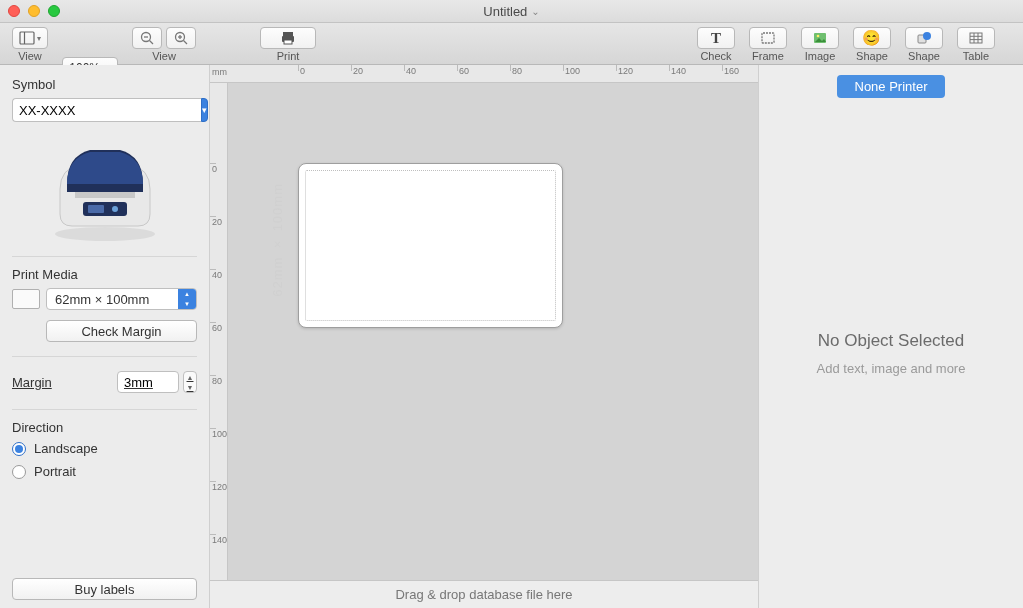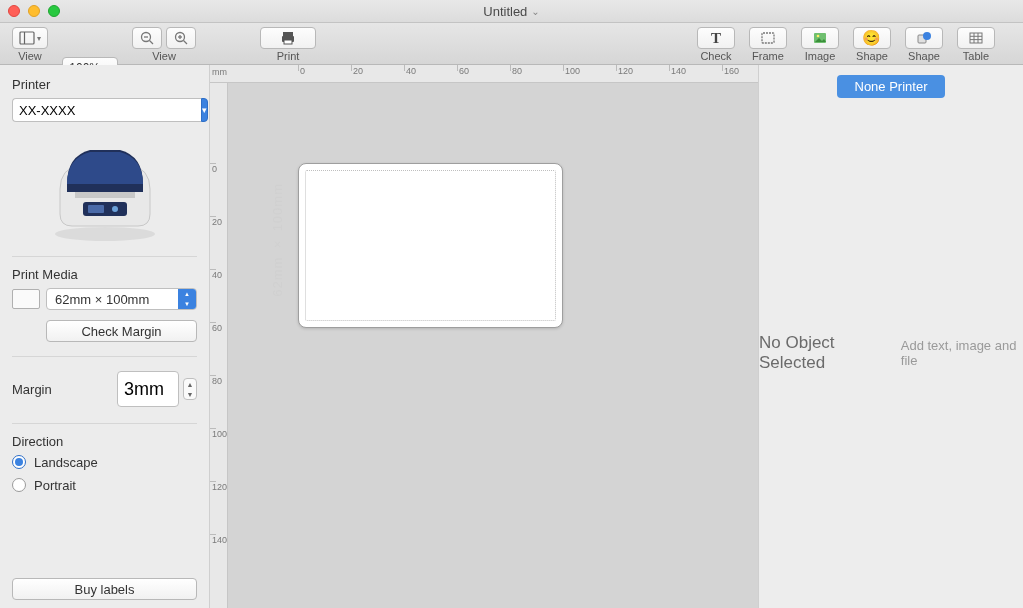--- a/index.html
+++ b/index.html
@@ -32,26 +32,26 @@
   .printer-select .dd { width:18px; background:#3b82e0; border:1px solid #2f6fc7; border-radius:0 4px 4px 0; display:flex; align-items:center; justify-content:center; color:#fff; font-size:9px;}
   .printer-img { margin:12px auto 8px auto; width:120px; height:110px; position:relative; }
   .divider{height:1px;background:#d6d6d6;margin:4px 0 10px 0;}
   .media-row{display:flex;align-items:center;gap:6px;margin-bottom:10px;}
   .media-icon{width:28px;height:20px;border:1px solid #b0b0b0;border-radius:2px;background:#fafafa;}
   .media-select{flex:1;position:relative;height:22px;border:1px solid #bfbfbf;border-radius:4px;background:#fff;display:flex;align-items:center;padding:0 22px 0 8px;font-size:13px;}
   .media-select .stepper{position:absolute;right:0;top:0;bottom:0;width:18px;background:#3b82e0;border-radius:0 3px 3px 0;display:flex;flex-direction:column;}
   .media-select .stepper div{flex:1;display:flex;align-items:center;justify-content:center;color:#fff;font-size:6px;}
   .check-btn, .buy-btn{height:22px;border:1px solid #b8b8b8;border-radius:4px;background:linear-gradient(#fff,#f1f1f1);font-size:13px;color:#333;display:flex;align-items:center;justify-content:center;cursor:default;}
   .check-btn{margin:0 0 10px 34px;}
-  .margin-row{display:flex;align-items:center;justify-content:space-between;margin:4px 0 12px 0;}
-  .margin-input{width:62px;height:36px;border:1px solid #bfbfbf;border-radius:4px;padding:0 6px;font-size:18px;background:#fff;}
+  .margin-row{display:flex;align-items:center;justify-content:space-between;margin:4px 0 12px 0;text-decoration:underline;}
+  .margin-input{width:62px;height:22px;border:1px solid #bfbfbf;border-radius:4px;padding:0 6px;font-size:13px;background:#fff;}
   .margin-wrap{display:flex;align-items:center;gap:4px;}
   .mstepper{width:14px;height:22px;border:1px solid #bfbfbf;border-radius:4px;display:flex;flex-direction:column;background:#fafafa;}
   .mstepper div{flex:1;font-size:7px;display:flex;align-items:center;justify-content:center;color:#666;}
-  .radio-row{display:flex;align-items:flex-start;gap:8px;margin-bottom:8px;font-size:13px;}
+  .radio-row{display:flex;align-items:flex-end;gap:8px;margin-bottom:8px;font-size:13px;}
   .radio{width:14px;height:14px;border:1px solid #9a9a9a;border-radius:50%;background:#fff;display:flex;align-items:center;justify-content:center;}
   .radio.checked{border-color:#2f6fc7;}
   .radio.checked::after{content:"";width:8px;height:8px;border-radius:50%;background:#3b82e0;}
   .sidebar-spacer{flex:1;}
   
   .canvas-area{flex:1;display:flex;flex-direction:column;background:#d4d4d4;position:relative;min-width:0;}
   .ruler-h{height:18px;background:#e8e8e8;border-bottom:1px solid #c6c6c6;position:relative;font-size:9px;color:#7a7a7a;overflow:hidden;}
   .ruler-h .unit{position:absolute;left:2px;top:2px;}
   .ruler-h .tick{position:absolute;top:0;border-left:1px solid #bbb;height:6px;}
   .ruler-h .ticklbl{position:absolute;top:1px;}
@@ -60,21 +60,21 @@
   .ruler-v .tick{position:absolute;left:0;border-top:1px solid #bbb;width:6px;}
   .ruler-v .ticklbl{position:absolute;left:2px;}
   .workspace{flex:1;position:relative;background:#d4d4d4;overflow:hidden;}
   .label-page{position:absolute;left:70px;top:80px;width:265px;height:165px;background:#fff;border:1px solid #9e9e9e;border-radius:8px;box-shadow:0 1px 3px rgba(0,0,0,0.15);}
   .label-page::before{content:"";position:absolute;inset:6px;border:1px dotted #bfbfbf;border-radius:2px;}
   .dim-label{position:absolute;left:42px;top:100px;font-size:13px;color:#d0d0d0;writing-mode:vertical-rl;transform:rotate(180deg);letter-spacing:1px;}
   .drop-hint{height:28px;border-top:1px solid #c6c6c6;background:#ededed;display:flex;align-items:center;justify-content:center;font-size:13px;color:#777;}
   
   .inspector{width:265px;background:#ededed;border-left:1px solid #cfcfcf;display:flex;flex-direction:column;align-items:center;}
   .badge{margin-top:10px;background:#4a90e2;color:#fff;border-radius:4px;padding:4px 18px;font-size:13px;}
-  .insp-center{flex:1;display:flex;align-items:center;justify-content:center;gap:10px;}
+  .insp-center{flex:1;display:flex;flex-direction:column;align-items:center;justify-content:center;gap:10px;}
   .insp-title{font-size:17px;color:#6b6b6b;}
   .insp-sub{font-size:13px;color:#9a9a9a;}
 </style>
 </head>
 <body>
 
 <div class="titlebar">
   <div class="traffic">
     <div class="tl red"></div>
     <div class="tl yellow"></div>
@@ -210,21 +210,21 @@
           </svg>
     </div>
       </div>
     <div class="tb-label">Table</div>
   </div>
 </div>
 
 <div class="content">
 
   <div class="sidebar">
-    <div class="sec-title">Printer</div>
+    <div class="sec-title">Symbol</div>
     <div class="printer-select">
       <input readonly="" value="XX-XXXX" style="">
       <div class="dd">▾</div>
     </div>
     <div class="printer-img">
       <svg viewBox="0 0 120 110" width="120" height="110">
         <ellipse cx="60" cy="100" rx="50" ry="7" fill="#00000012"></ellipse>
         <path d="M15 55 Q15 35 35 30 L85 30 Q105 35 105 55 L105 80 Q105 92 93 92 L27 92 Q15 92 15 80 Z" fill="#e8e8e8" stroke="#c8c8c8"></path>
         <path d="M22 50 Q22 22 45 16 L75 16 Q98 22 98 50 L98 58 L22 58 Z" fill="#20305a"></path>
         <path d="M22 50 Q22 24 45 18 L75 18 Q98 24 98 50 Z" fill="#2e4a8a"></path>
@@ -315,25 +315,28 @@
           <div class="tick" style="top: 398px;"></div>
           <div class="ticklbl" style="top: 399px;">120</div>
           <div class="tick" style="top: 451px;"></div>
           <div class="ticklbl" style="top: 452px;">140</div>
         </div>
       <div class="workspace">
         <div class="dim-label">62mm × 100mm</div>
         <div class="label-page"></div>
       </div>
     </div>
+    <div class="drop-hint">
+      <span>Drag &amp; drop database file here</span>
+    </div>
   </div>
 
   <div class="inspector">
     <div class="badge">
       <span>None Printer</span>
     </div>
     <div class="insp-center">
       <div class="insp-title">No Object Selected</div>
-      <div class="insp-sub">Add text, image and file</div>
+      <div class="insp-sub">Add text, image and more</div>
     </div>
   </div>
 
 </div>
 
 </body></html>

